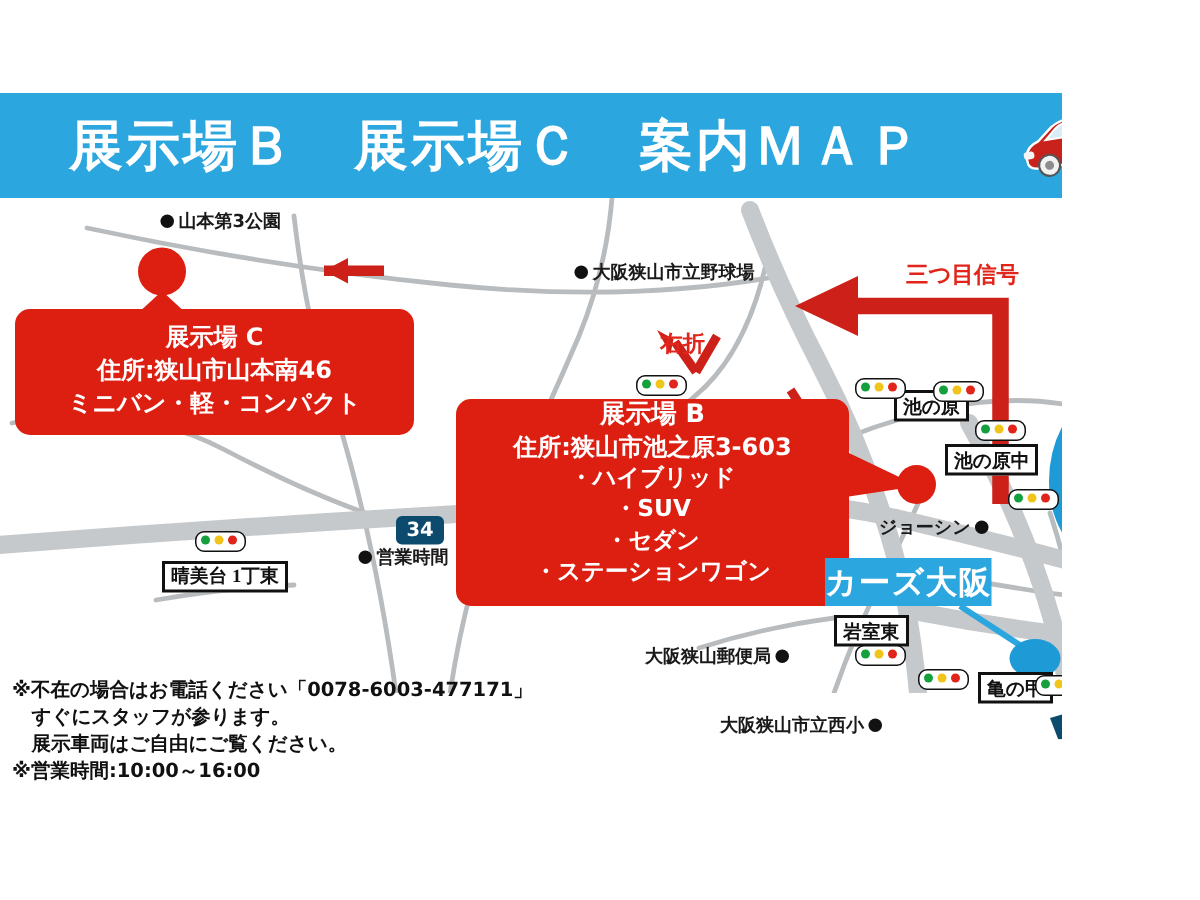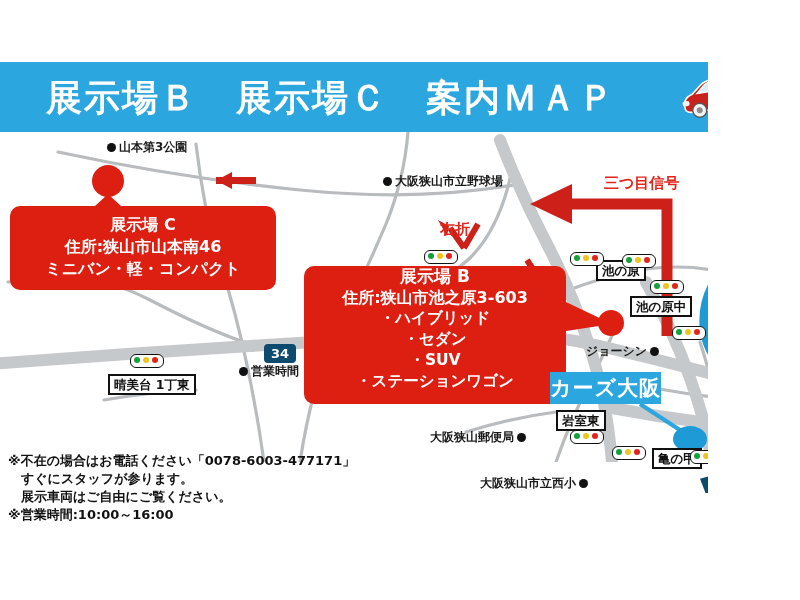--- a/index.html
+++ b/index.html
@@ -164,21 +164,21 @@
     <div class="poi" style="left:586px;top:212px;">
       <span>ジョーシン</span><span class="dot"></span>
     </div>
     <div class="poi" style="left:430px;top:298px;">
       <span>大阪狭山郵便局</span><span class="dot"></span>
     </div>
     <div class="poi" style="left:480px;top:344px;">
       <span>大阪狭山市立西小</span><span class="dot"></span>
     </div>
 
-    <div class="sgbox" style="left:108px;top:242px;">
+    <div class="sgbox" style="left:108px;top:242px;font-family:Liberation Serif, serif;">
       <span class="l">晴美台</span>
       <span class="l">1丁東</span>
     </div>
     <div class="sgbox" style="left:596px;top:96px;margin-top:32px;">池の原</div>
     <div class="sgbox" style="left:630px;top:164px;">池の原中</div>
     <div class="sgbox" style="left:556px;top:278px;">岩室東</div>
     <div class="sgbox" style="left:652px;top:316px;">亀の甲</div>
 
     <div class="signal" style="left:130px;top:222px;">
         <i class="g"></i>
@@ -235,22 +235,22 @@
     <div class="callout" style="left:10px;top:74px;width:266px;padding:8px 0 10px 0;font-size:16px;line-height:22px;">
       <span class="l">展示場 C</span>
       <span class="l">住所:狭山市山本南46</span>
       <span class="l">ミニバン・軽・コンパクト</span>
     </div>
 
     <div class="callout" style="left:304px;top:134px;width:262px;padding:0 0 12px 0;font-size:15.5px;line-height:21px;">
       <span class="l" style="font-size:17px;">展示場 B</span>
       <span class="l" style="font-size:16px;">住所:狭山市池之原3-603</span>
       <span class="l">・ハイブリッド</span>
+      <span class="l">・SUV</span>
       <span class="l">・セダン</span>
-      <span class="l">・SUV</span>
       <span class="l">・ステーションワゴン</span>
     </div>
 
     <div id="cars-banner" style="left:550px;top:240px;">カーズ大阪</div>
 
     <div id="lake-label" style="left:756px;top:104px;">狭山池</div>
 
   </div>
 
   <div id="footer">

